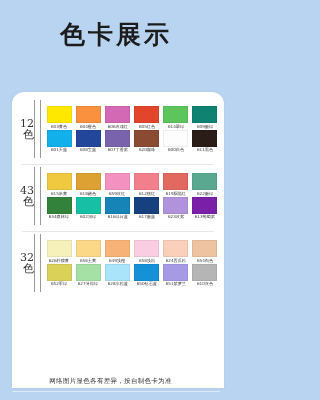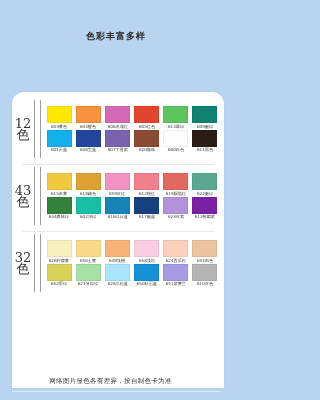--- a/index.html
+++ b/index.html
@@ -45,22 +45,22 @@
   }
   .group{
     display:flex;
     align-items:center;
     height:62px;
     margin-bottom:4px;
   }
   .gcount{
     width:22px;
     flex:0 0 22px;
-    text-align:center;
-    font-size:13px;
+    text-align:right;
+    font-size:11px;
     color:#333;
     line-height:11px;
     font-family:"DejaVu Serif",serif;
   }
   .gcount span{display:block;}
   .bracket{
     flex:0 0 5px;
     width:5px;
     height:58px;
     border-left:1px solid #9a9a9a;
@@ -112,21 +112,21 @@
   .footline{
     position:absolute;
     left:12px;right:12px;bottom:8px;
     height:1px;background:#dfe9f5;
   }
 </style>
 </head>
 <body>
 
 <div class="header">
-  <div class="subtitle">色彩丰富多样</div>
+  <div class="title">色卡展示</div>
 </div>
 
 <div class="card">
   <div class="groups" id="groups">
       <div class="group">
         <div class="gcount">
           <span>12</span>
           <span>色</span>
         </div>
         <div class="bracket"></div>

